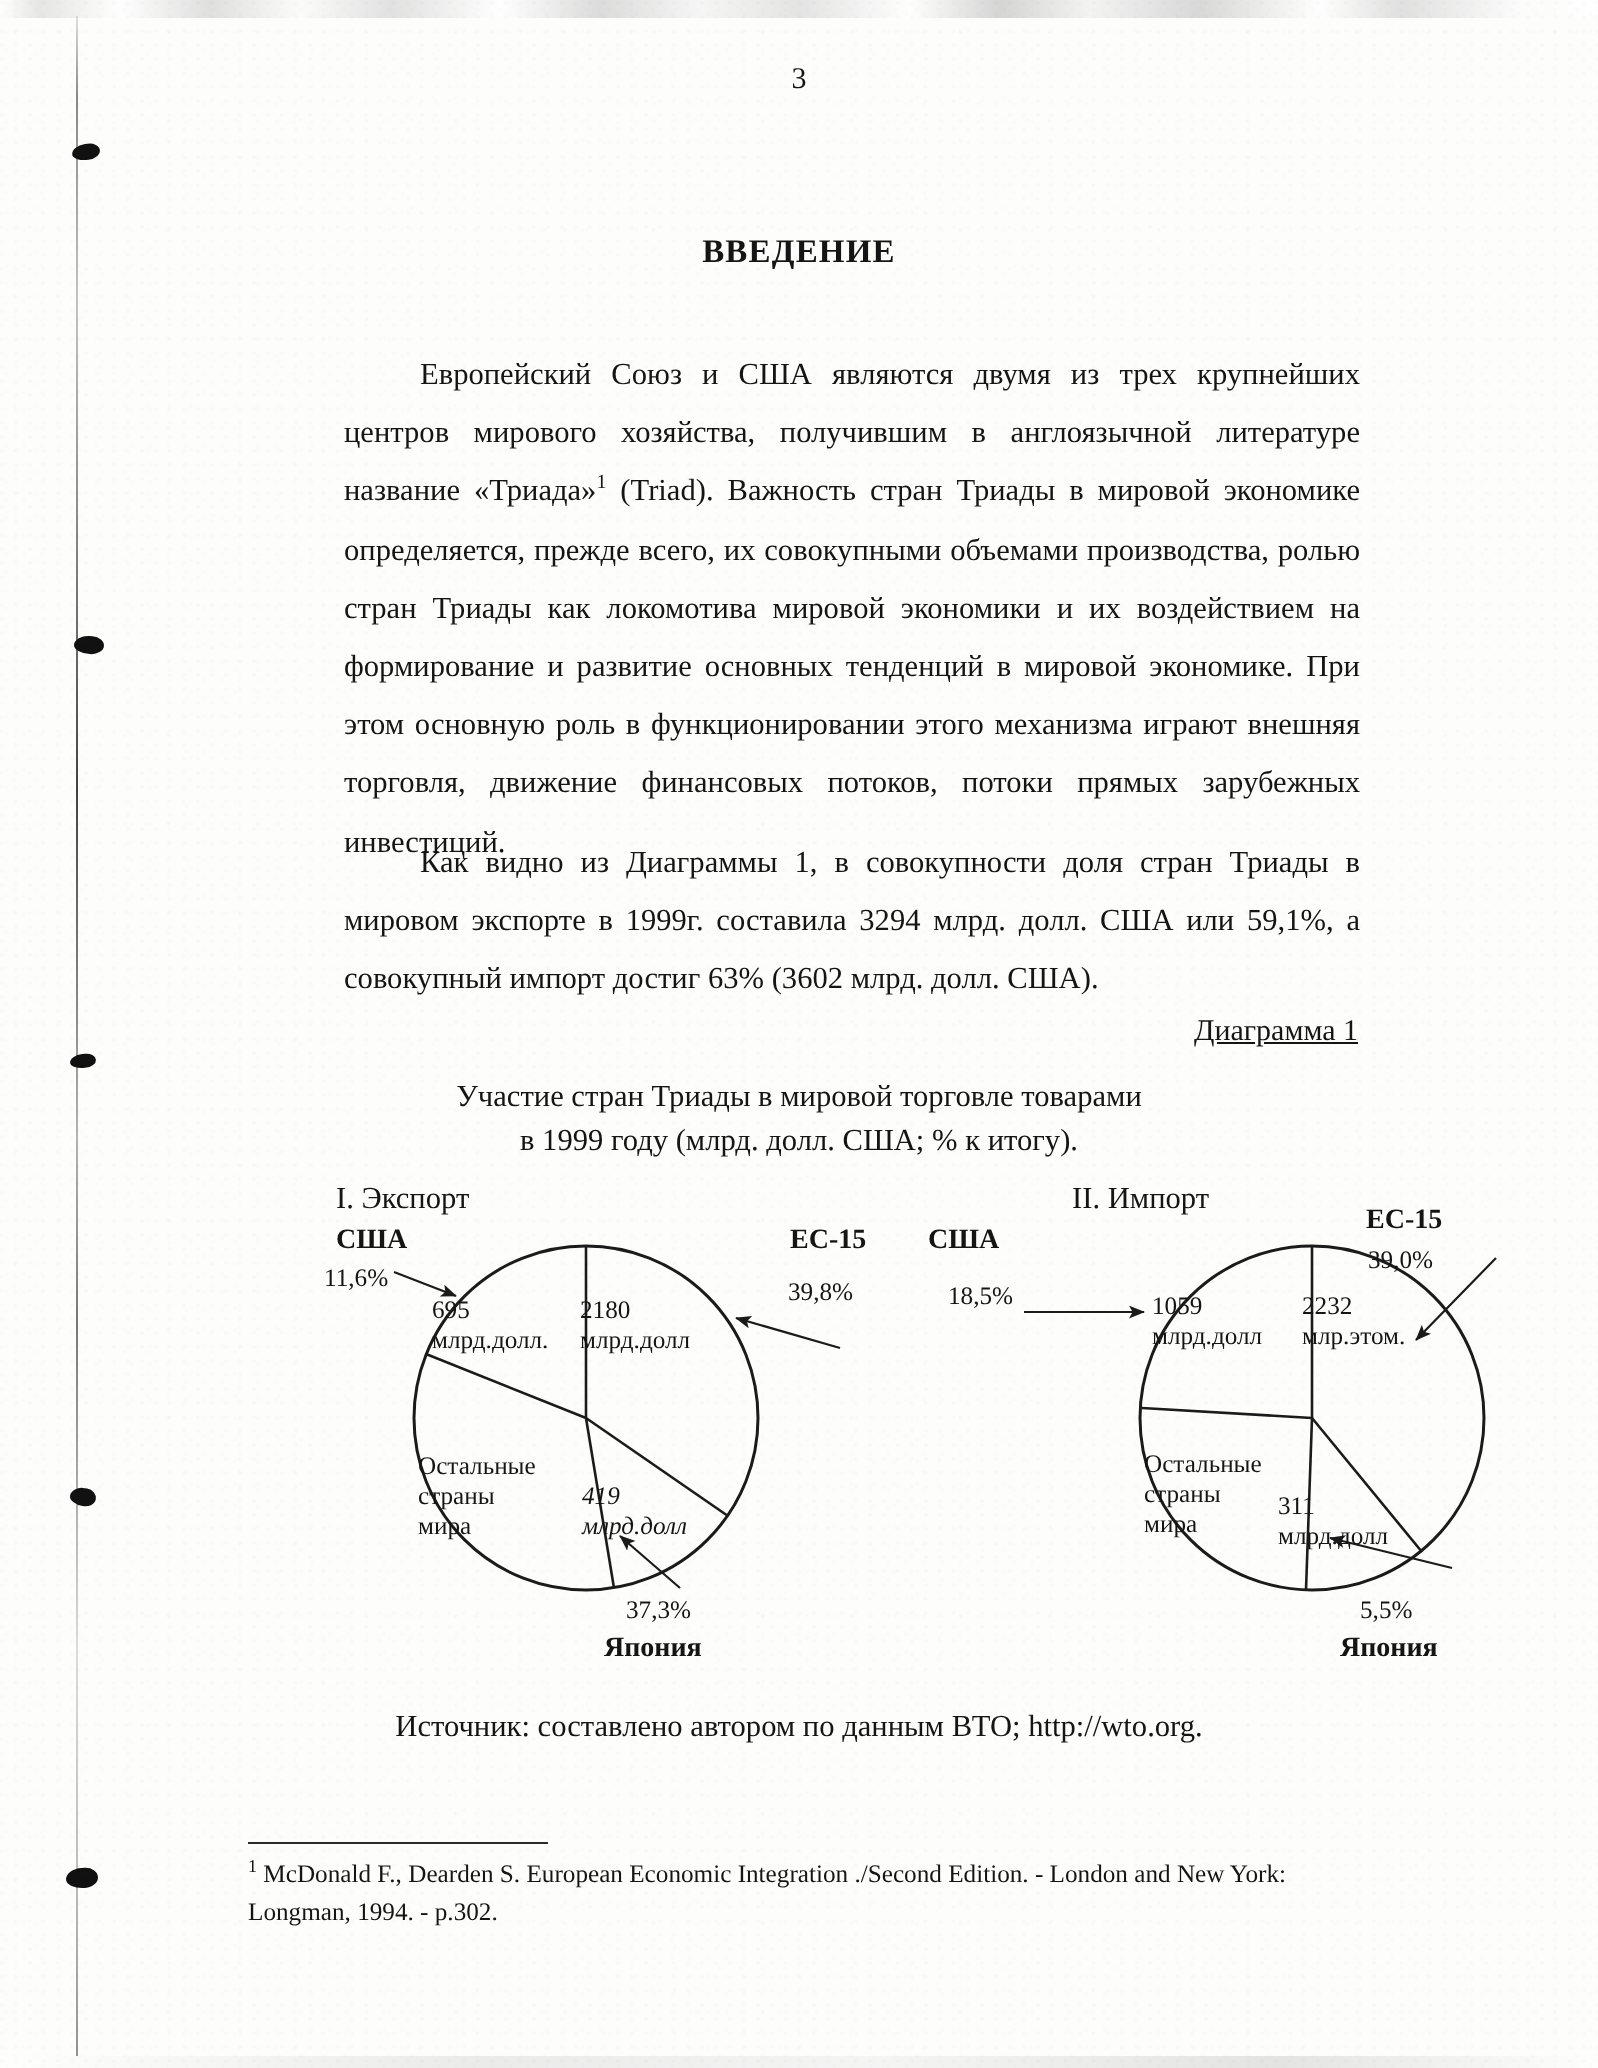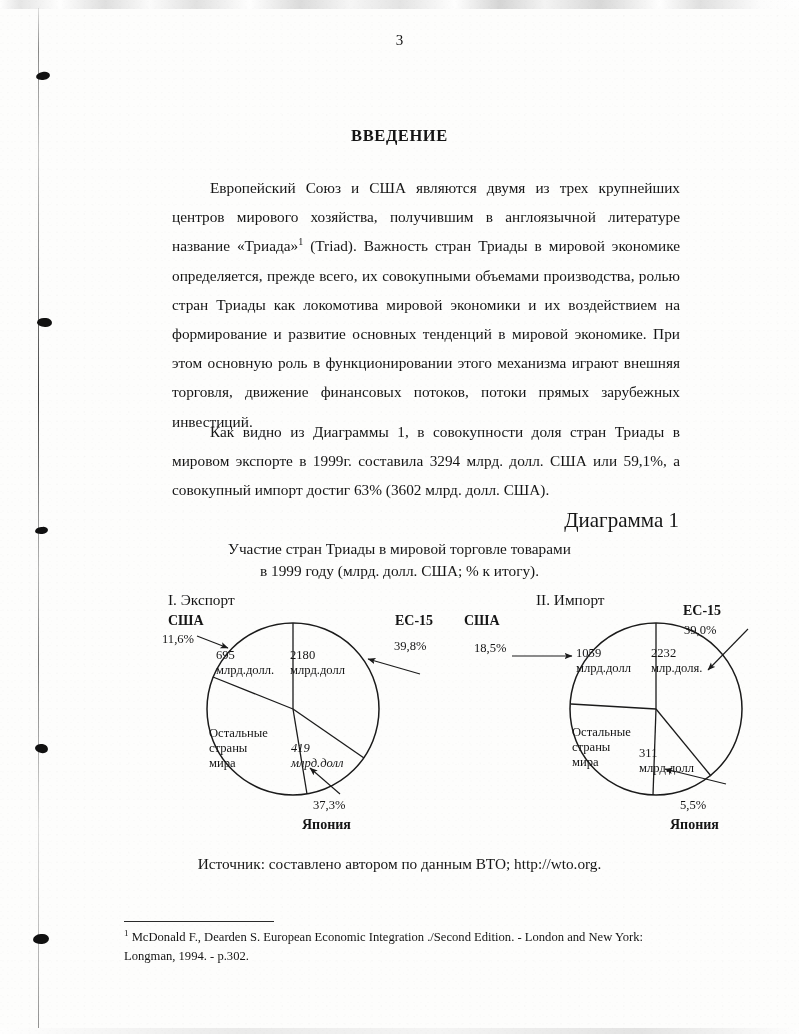--- a/index.html
+++ b/index.html
@@ -76,21 +76,21 @@
   
   .page-number {
     position: absolute;
     top: 32px;
     left: 0; right: 0;
     text-align: center;
     font-size: 15px;
   }
   .doc-title {
     position: absolute;
-    top: 115px;
+    top: 105px;
     left: 0; right: 0;
     text-align: center;
     font-weight: bold;
     font-size: 16.5px;
     letter-spacing: .6px;
   }
   .body-text {
     position: absolute;
     left: 172px;
     width: 508px;
@@ -105,21 +105,22 @@
   sup.fn {
     font-size: 10px;
     vertical-align: super;
     line-height: 0;
   }
 
   .diagram-caption {
     position: absolute;
     top: 508px;
     right: 120px;
-    font-size: 21px;
+    font-size: 15px;
+    text-decoration: underline;
   }
   .chart-title {
     position: absolute;
     top: 538px;
     left: 0; right: 0;
     text-align: center;
     font-size: 15.3px;
     line-height: 22px;
   }
   .chart-title span { display: block; }
@@ -339,21 +340,21 @@
     <div class="lbl bold" style="left:683px; top:17px;">ЕС-15</div>
     <div class="lbl" style="left:684px; top:37px;">39,0%</div>
 
     <div class="lbl center" style="left:576px; top:60px; width:70px;">
       <div>1059</div>
       <div>млрд.долл</div>
     </div>
 
     <div class="lbl center" style="left:651px; top:60px; width:70px;">
       <div>2232</div>
-      <div>млр.доля.</div>
+      <div>млр.этом.</div>
     </div>
 
     <div class="lbl center" style="left:572px; top:139px; width:80px;">
       <div>Остальные</div>
       <div>страны</div>
       <div>мира</div>
     </div>
 
     <div class="lbl center" style="left:639px; top:160px; width:64px;">
       <div>311</div>

